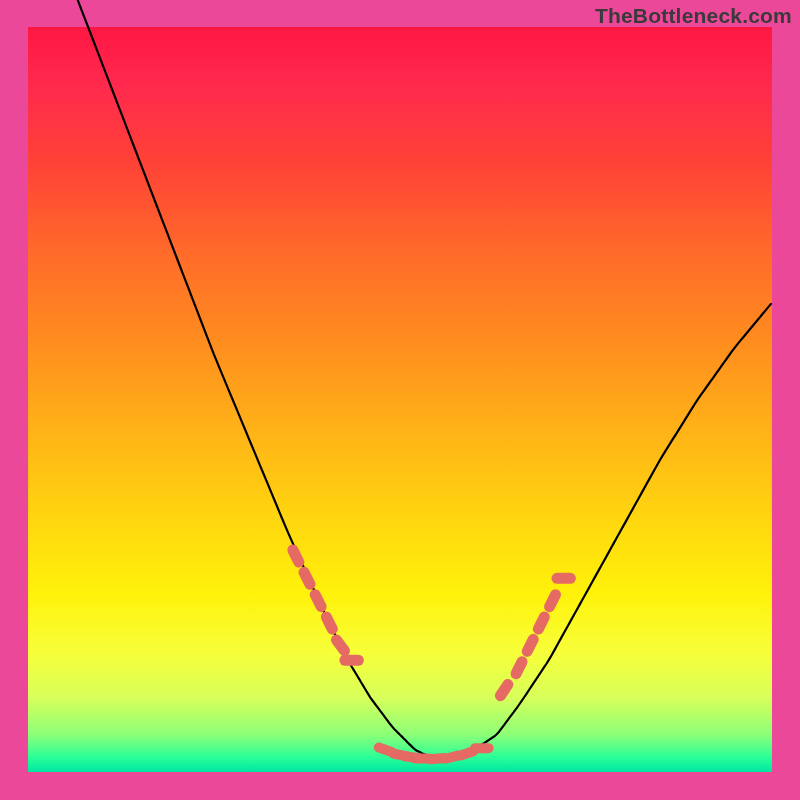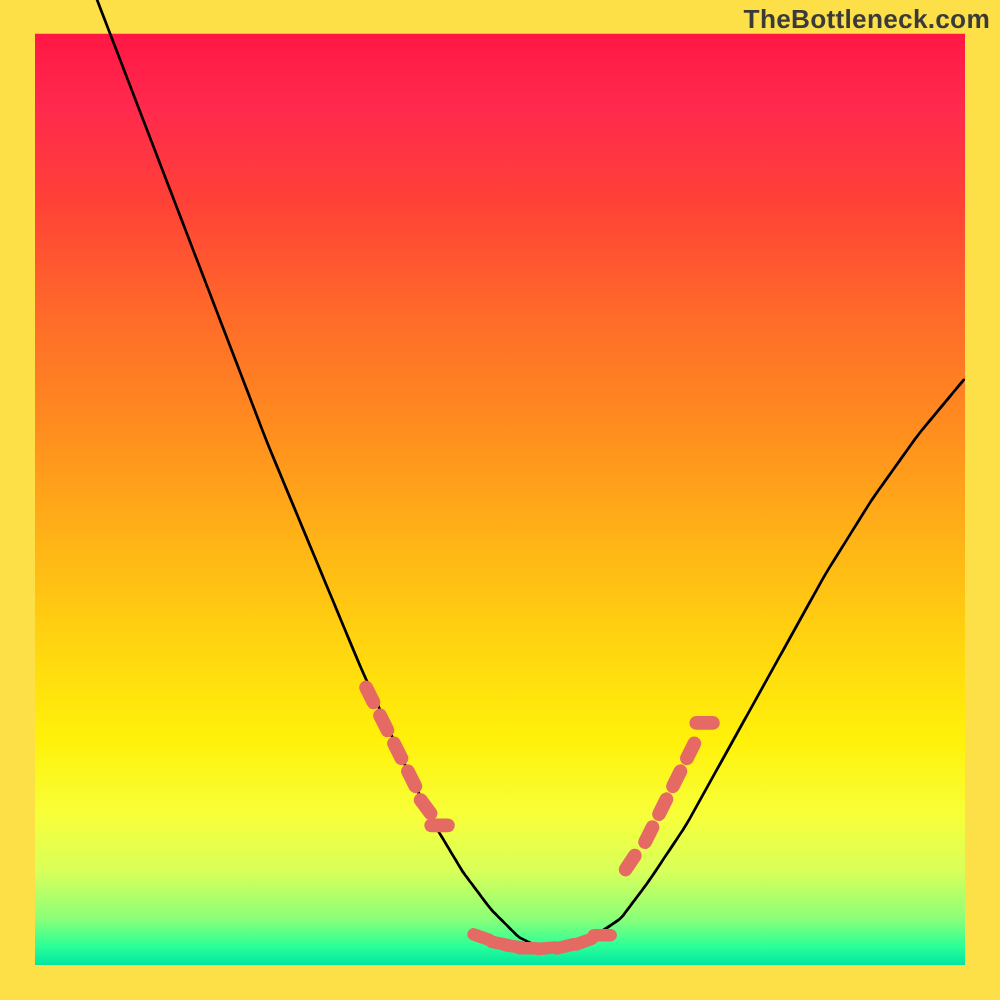--- a/index.html
+++ b/index.html
@@ -10,21 +10,21 @@
     background: #000;
     overflow: hidden;
     font-family: Arial, Helvetica, sans-serif;
   }
   .frame {
     position: absolute;
     left: 0;
     top: 0;
     width: 800px;
     height: 800px;
-    background: #fde047;
+    background: #ec4899;
   }
   .plot-area {
     position: absolute;
     left: 28px;
     top: 27px;
     width: 744px;
     height: 745px;
     
     background: linear-gradient(to bottom,
       #ff1744 0%,

